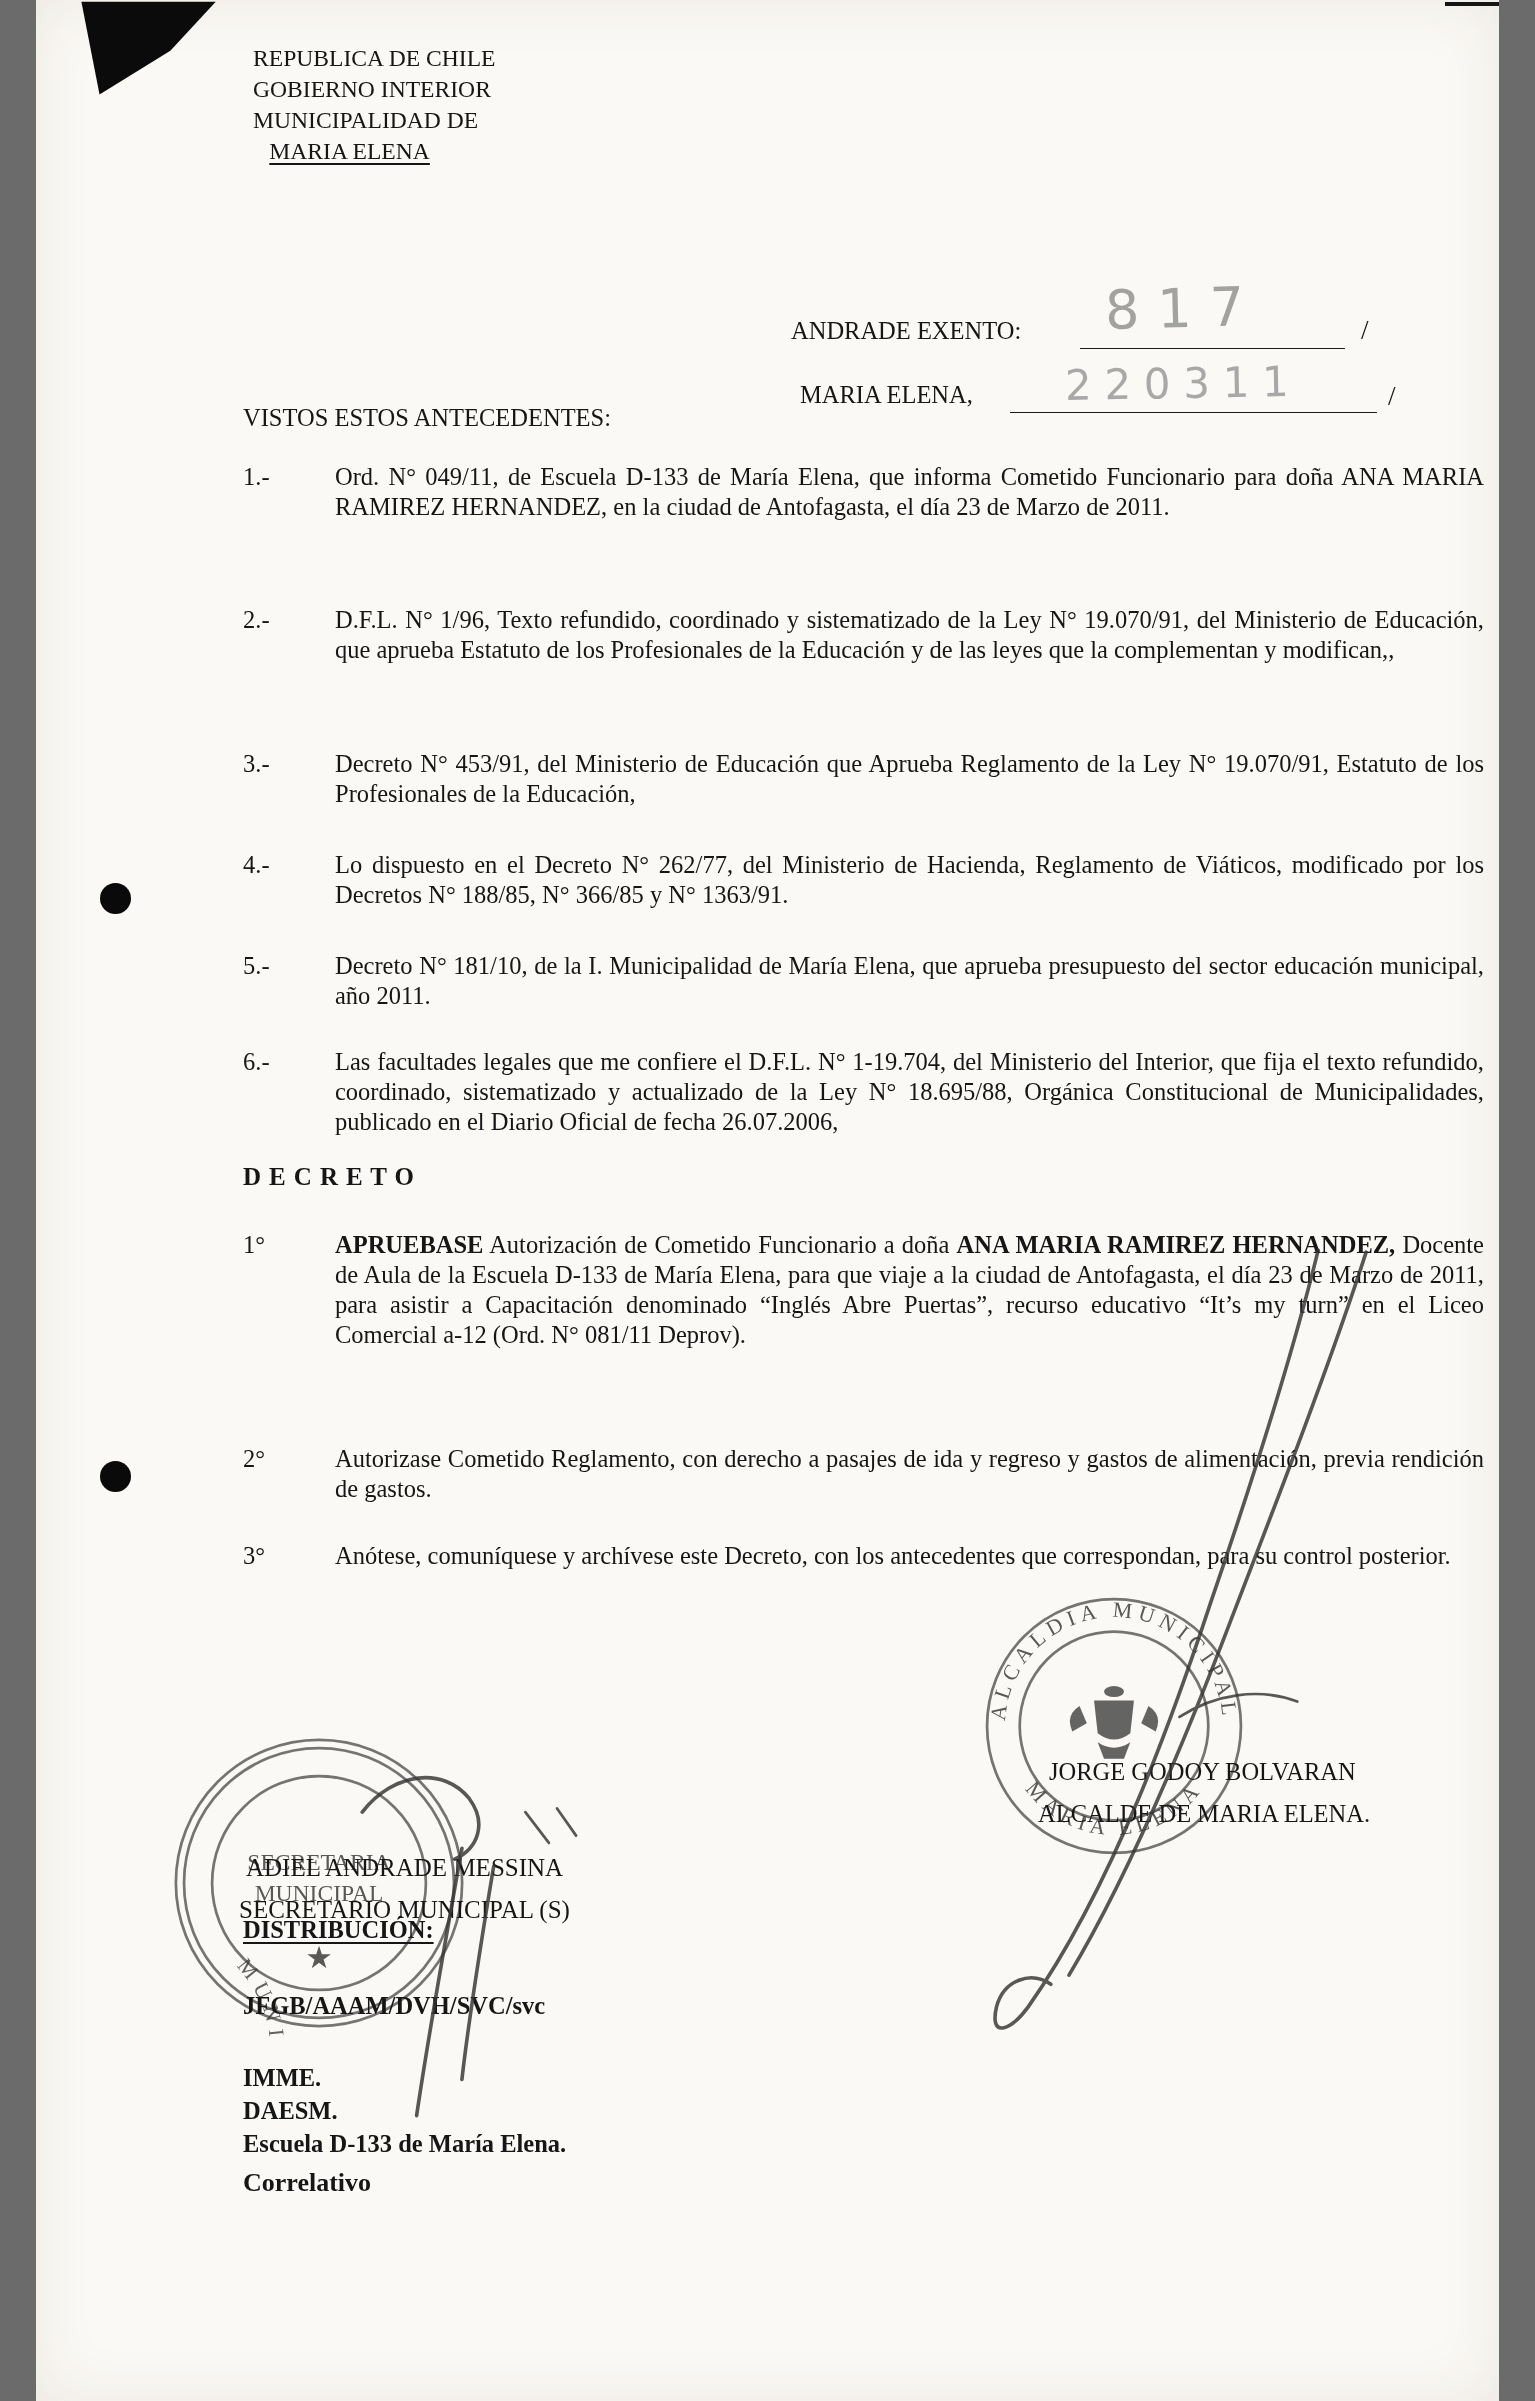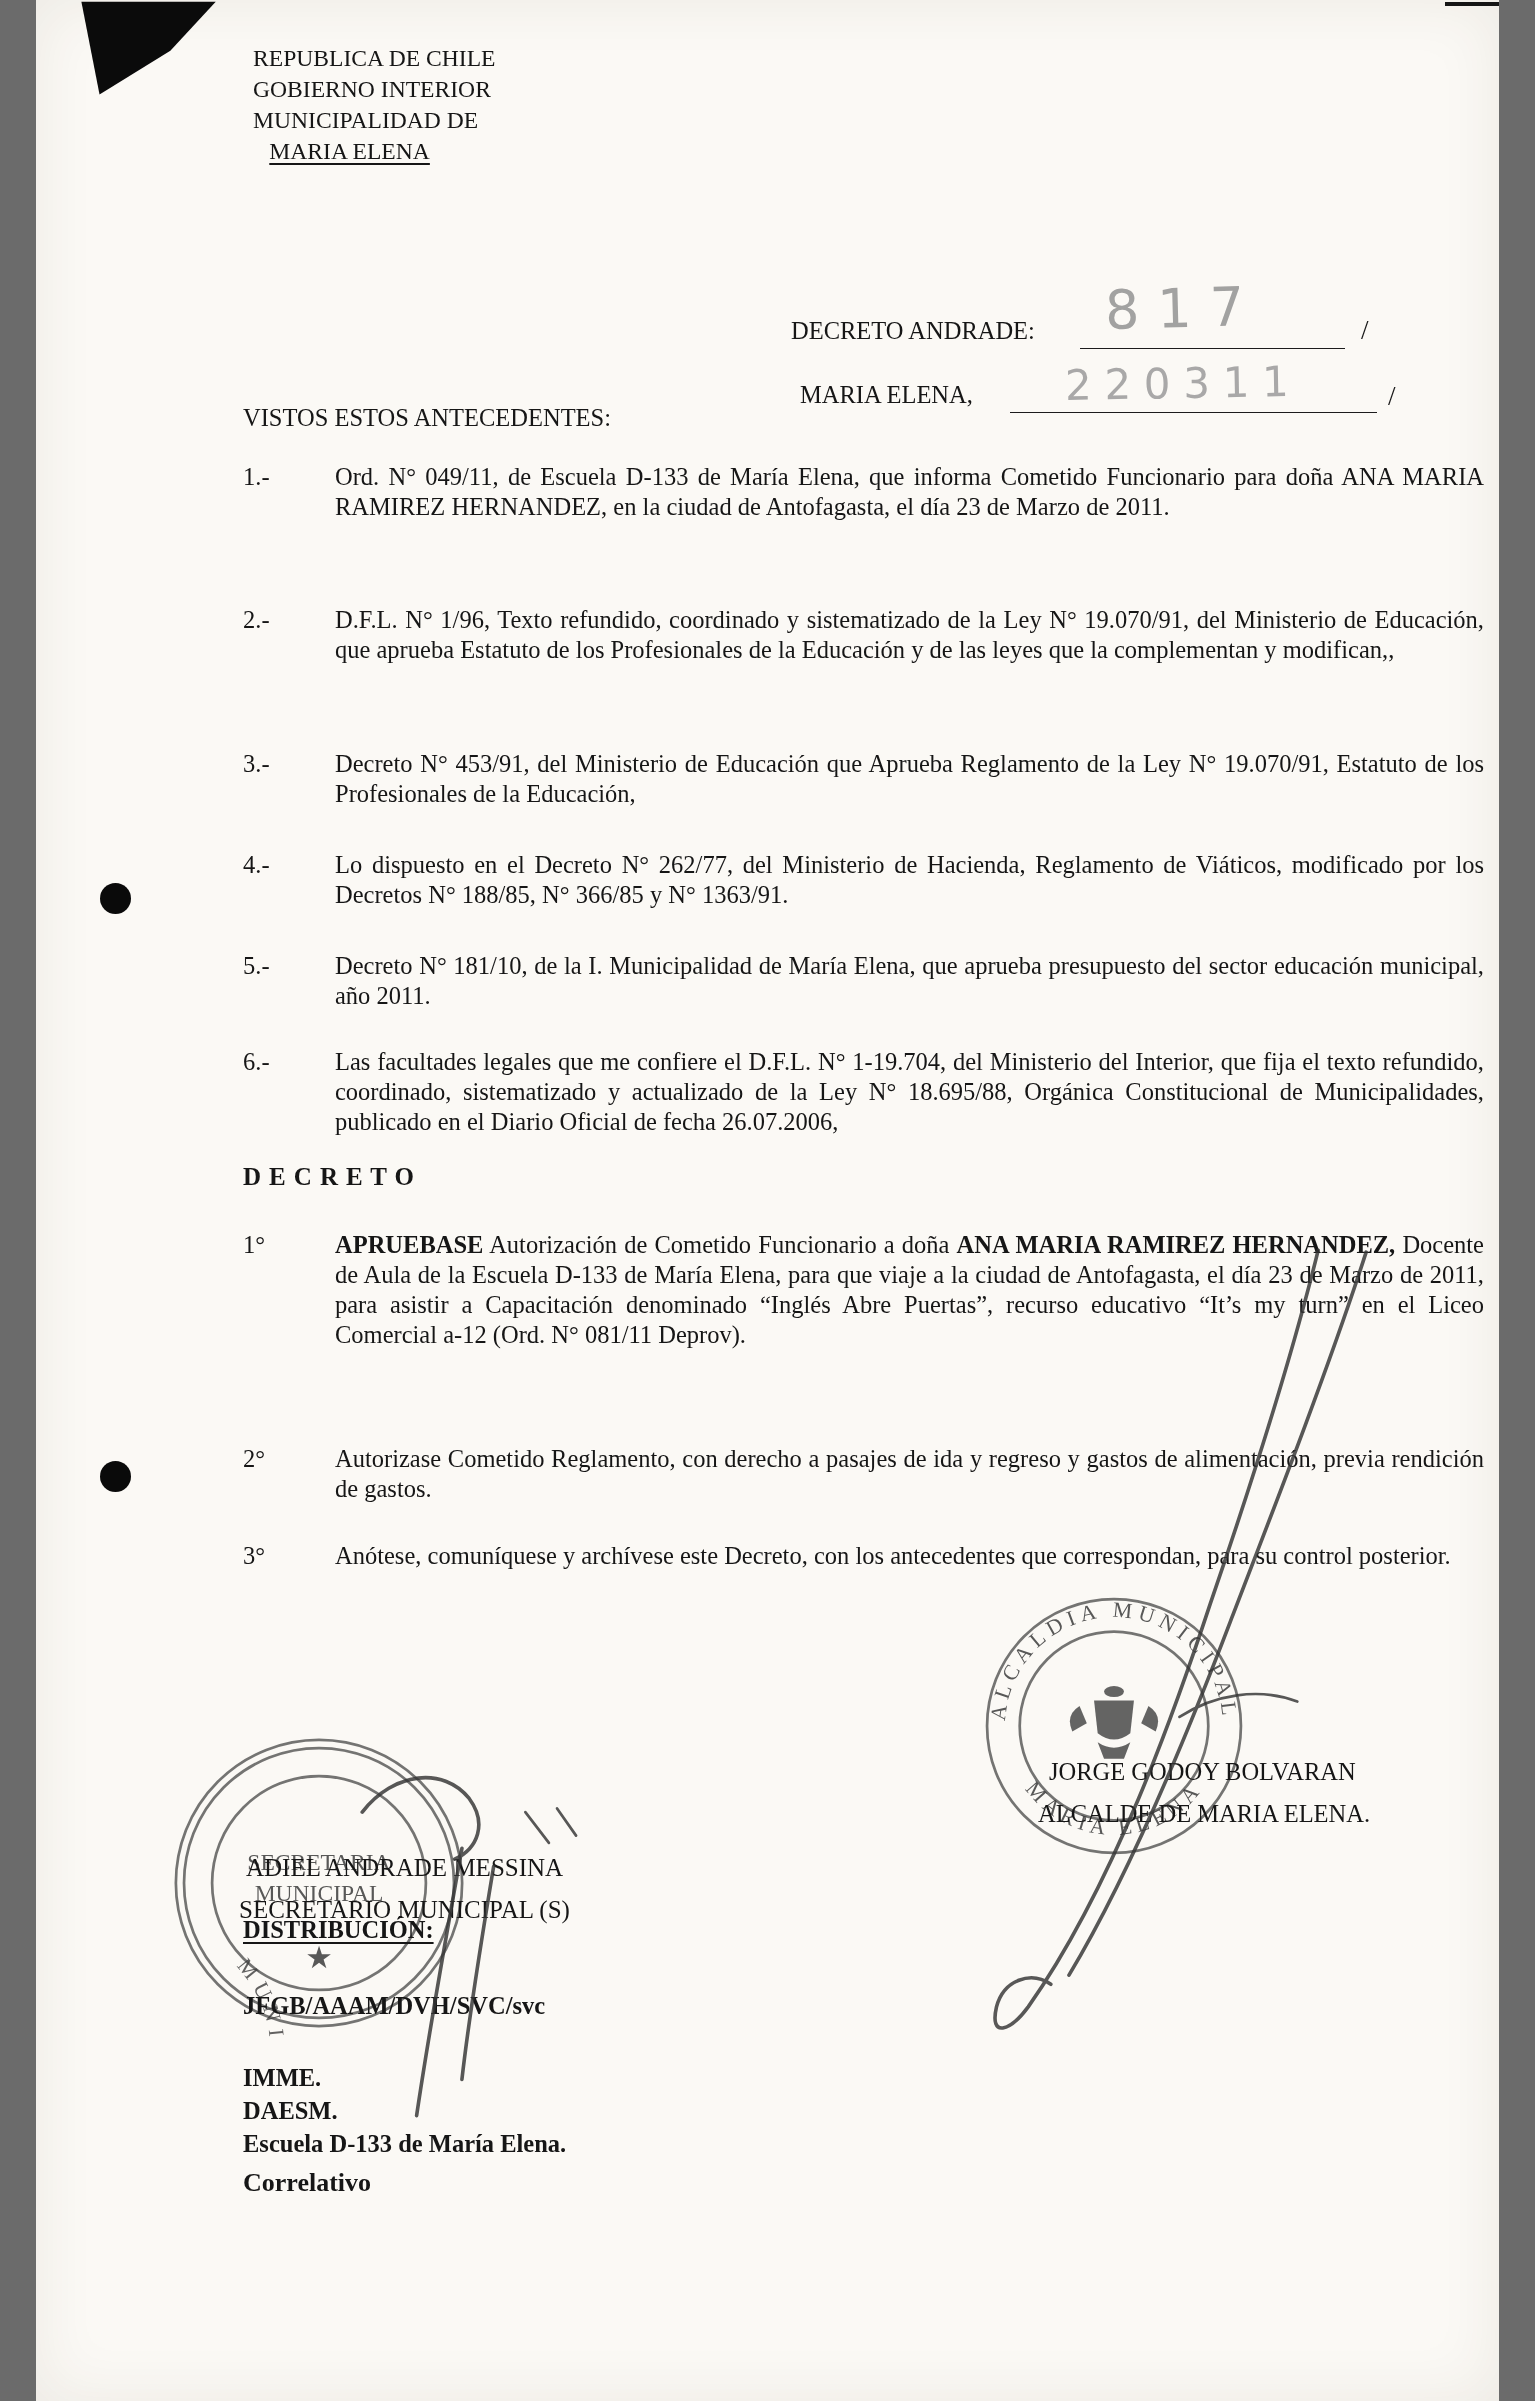--- a/index.html
+++ b/index.html
@@ -47,21 +47,21 @@
   <div class="dot" style="left:64px; top:883px;"></div>
   <div class="dot" style="left:64px; top:1461px;"></div>
 
   <div class="abs lh" style="left:217px; top:43px;">
     <div>REPUBLICA DE CHILE</div>
     <div>GOBIERNO INTERIOR</div>
     <div>MUNICIPALIDAD DE</div>
     <div class="uline" style="margin-left:16.3px;">MARIA ELENA</div>
   </div>
 
-  <div class="abs" style="left:755px; top:317px;">DECRETO ANDRADE:</div>
+  <div class="abs" style="left:755px; top:317px;">ANDRADE EXENTO:</div>
   <div class="abs hand-num" style="left:1069px; top:277px;">817</div>
   <div class="formline" style="left:1044px; top:348px; width:265px;"></div>
   <div class="abs slash" style="left:1325px; top:315px;">/</div>
 
   <div class="abs" style="left:764px; top:381px;">MARIA ELENA,</div>
   <div class="abs date-stamp" style="left:1029px; top:359px;">220311</div>
   <div class="formline" style="left:974px; top:412px; width:367px;"></div>
   <div class="abs slash" style="left:1352px; top:381px;">/</div>
 
   <div class="abs" style="left:207px; top:404px;">VISTOS ESTOS ANTECEDENTES:</div>

